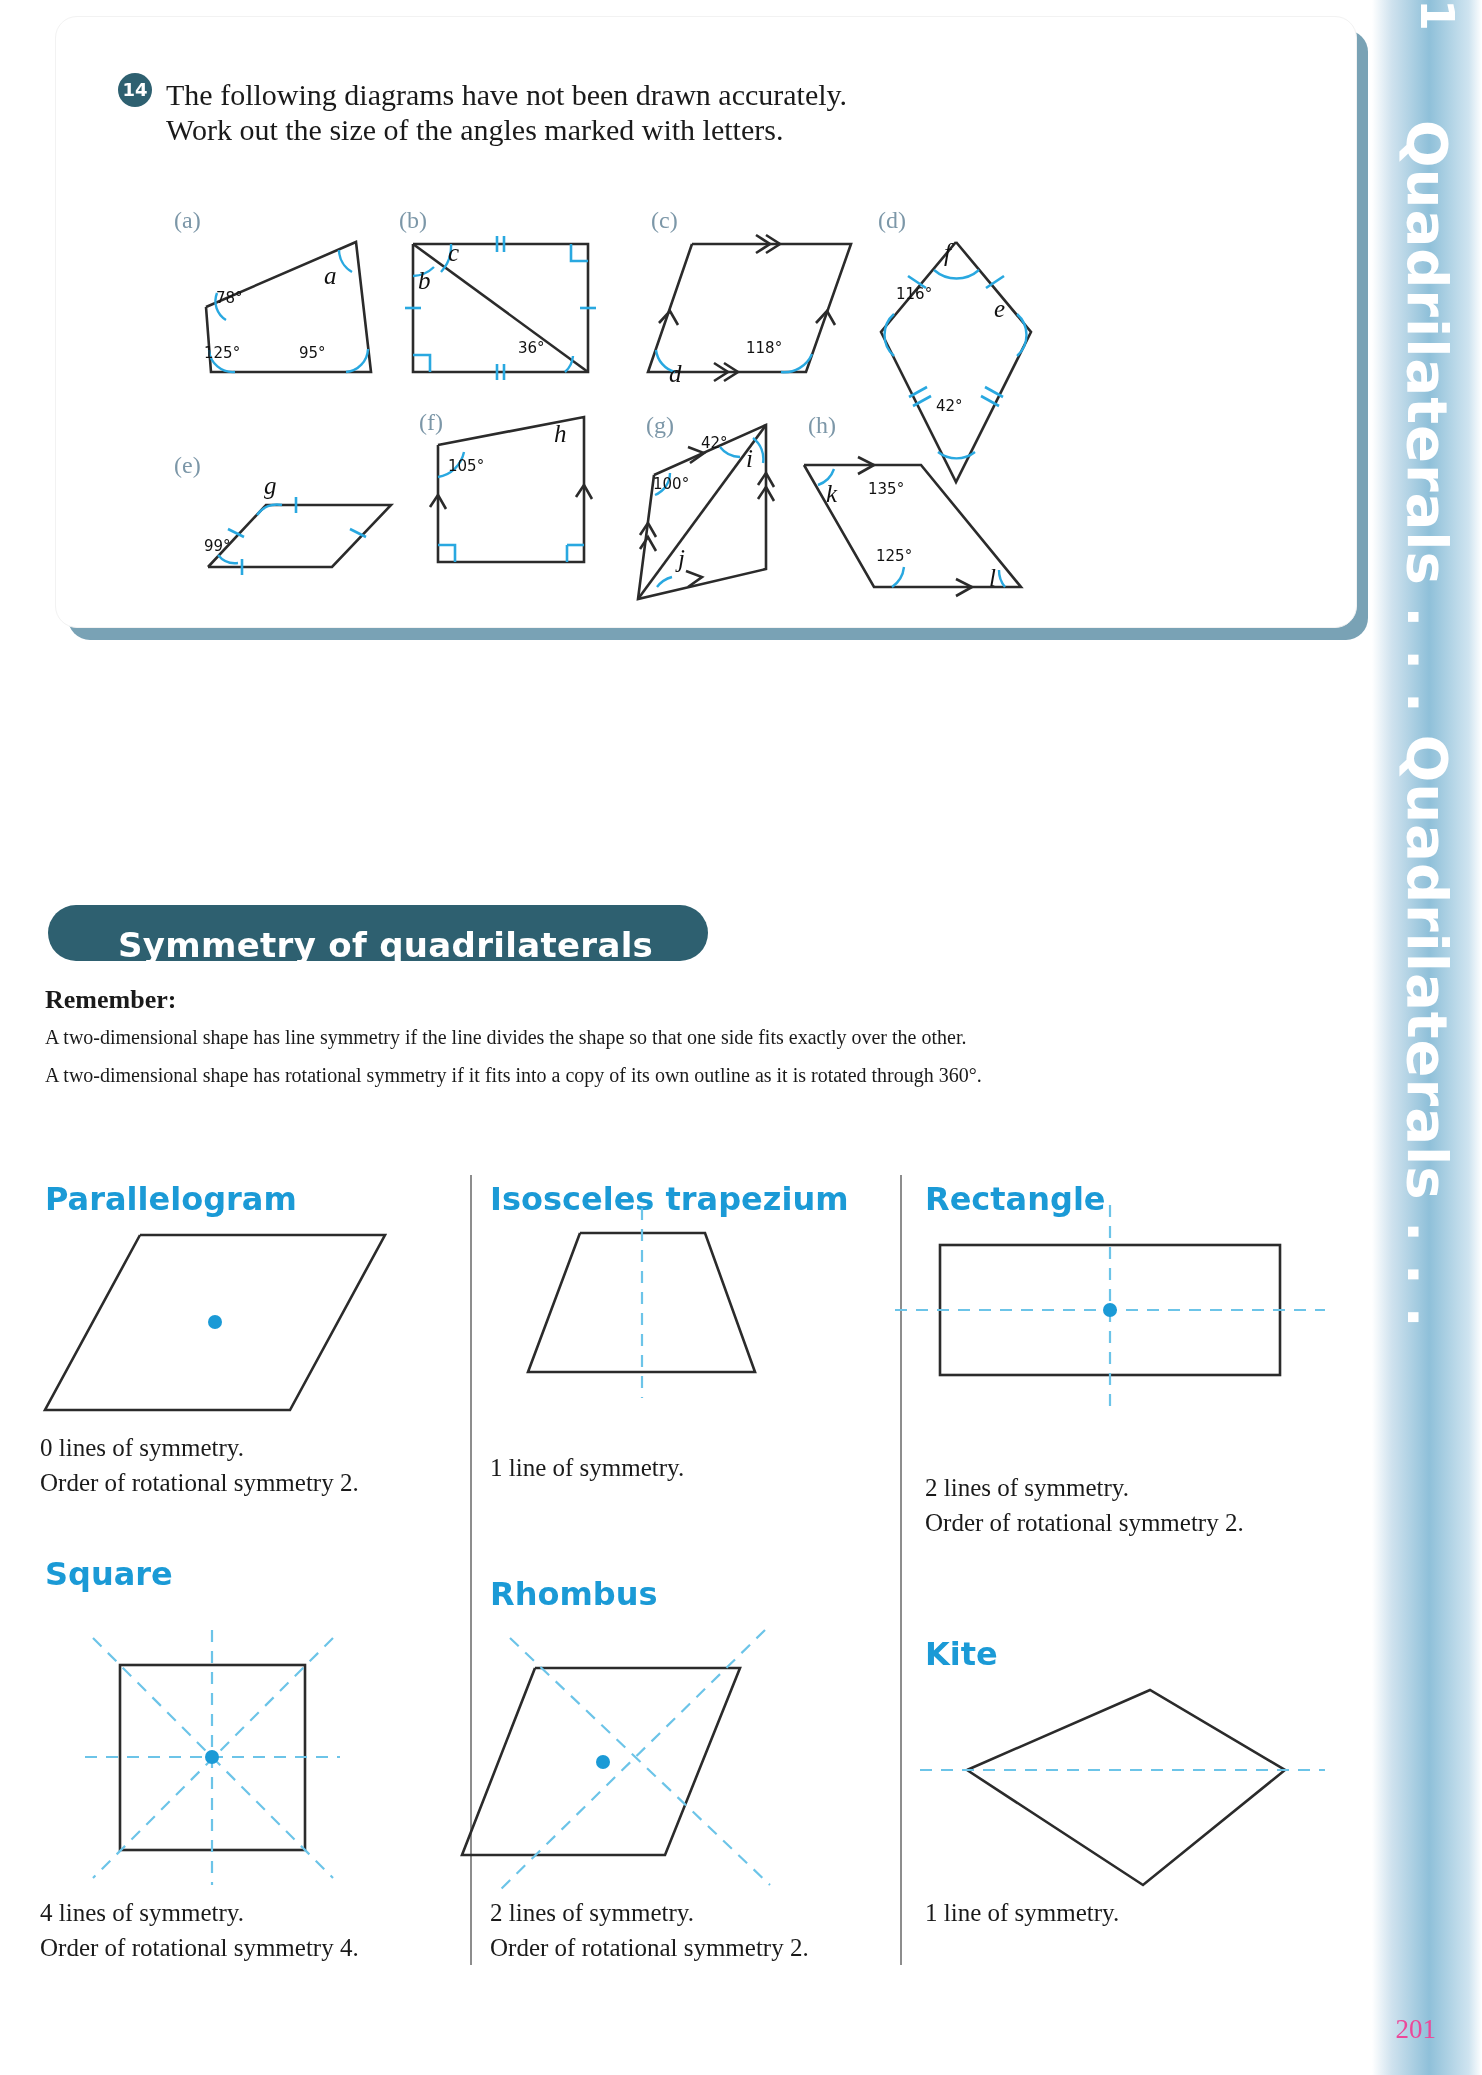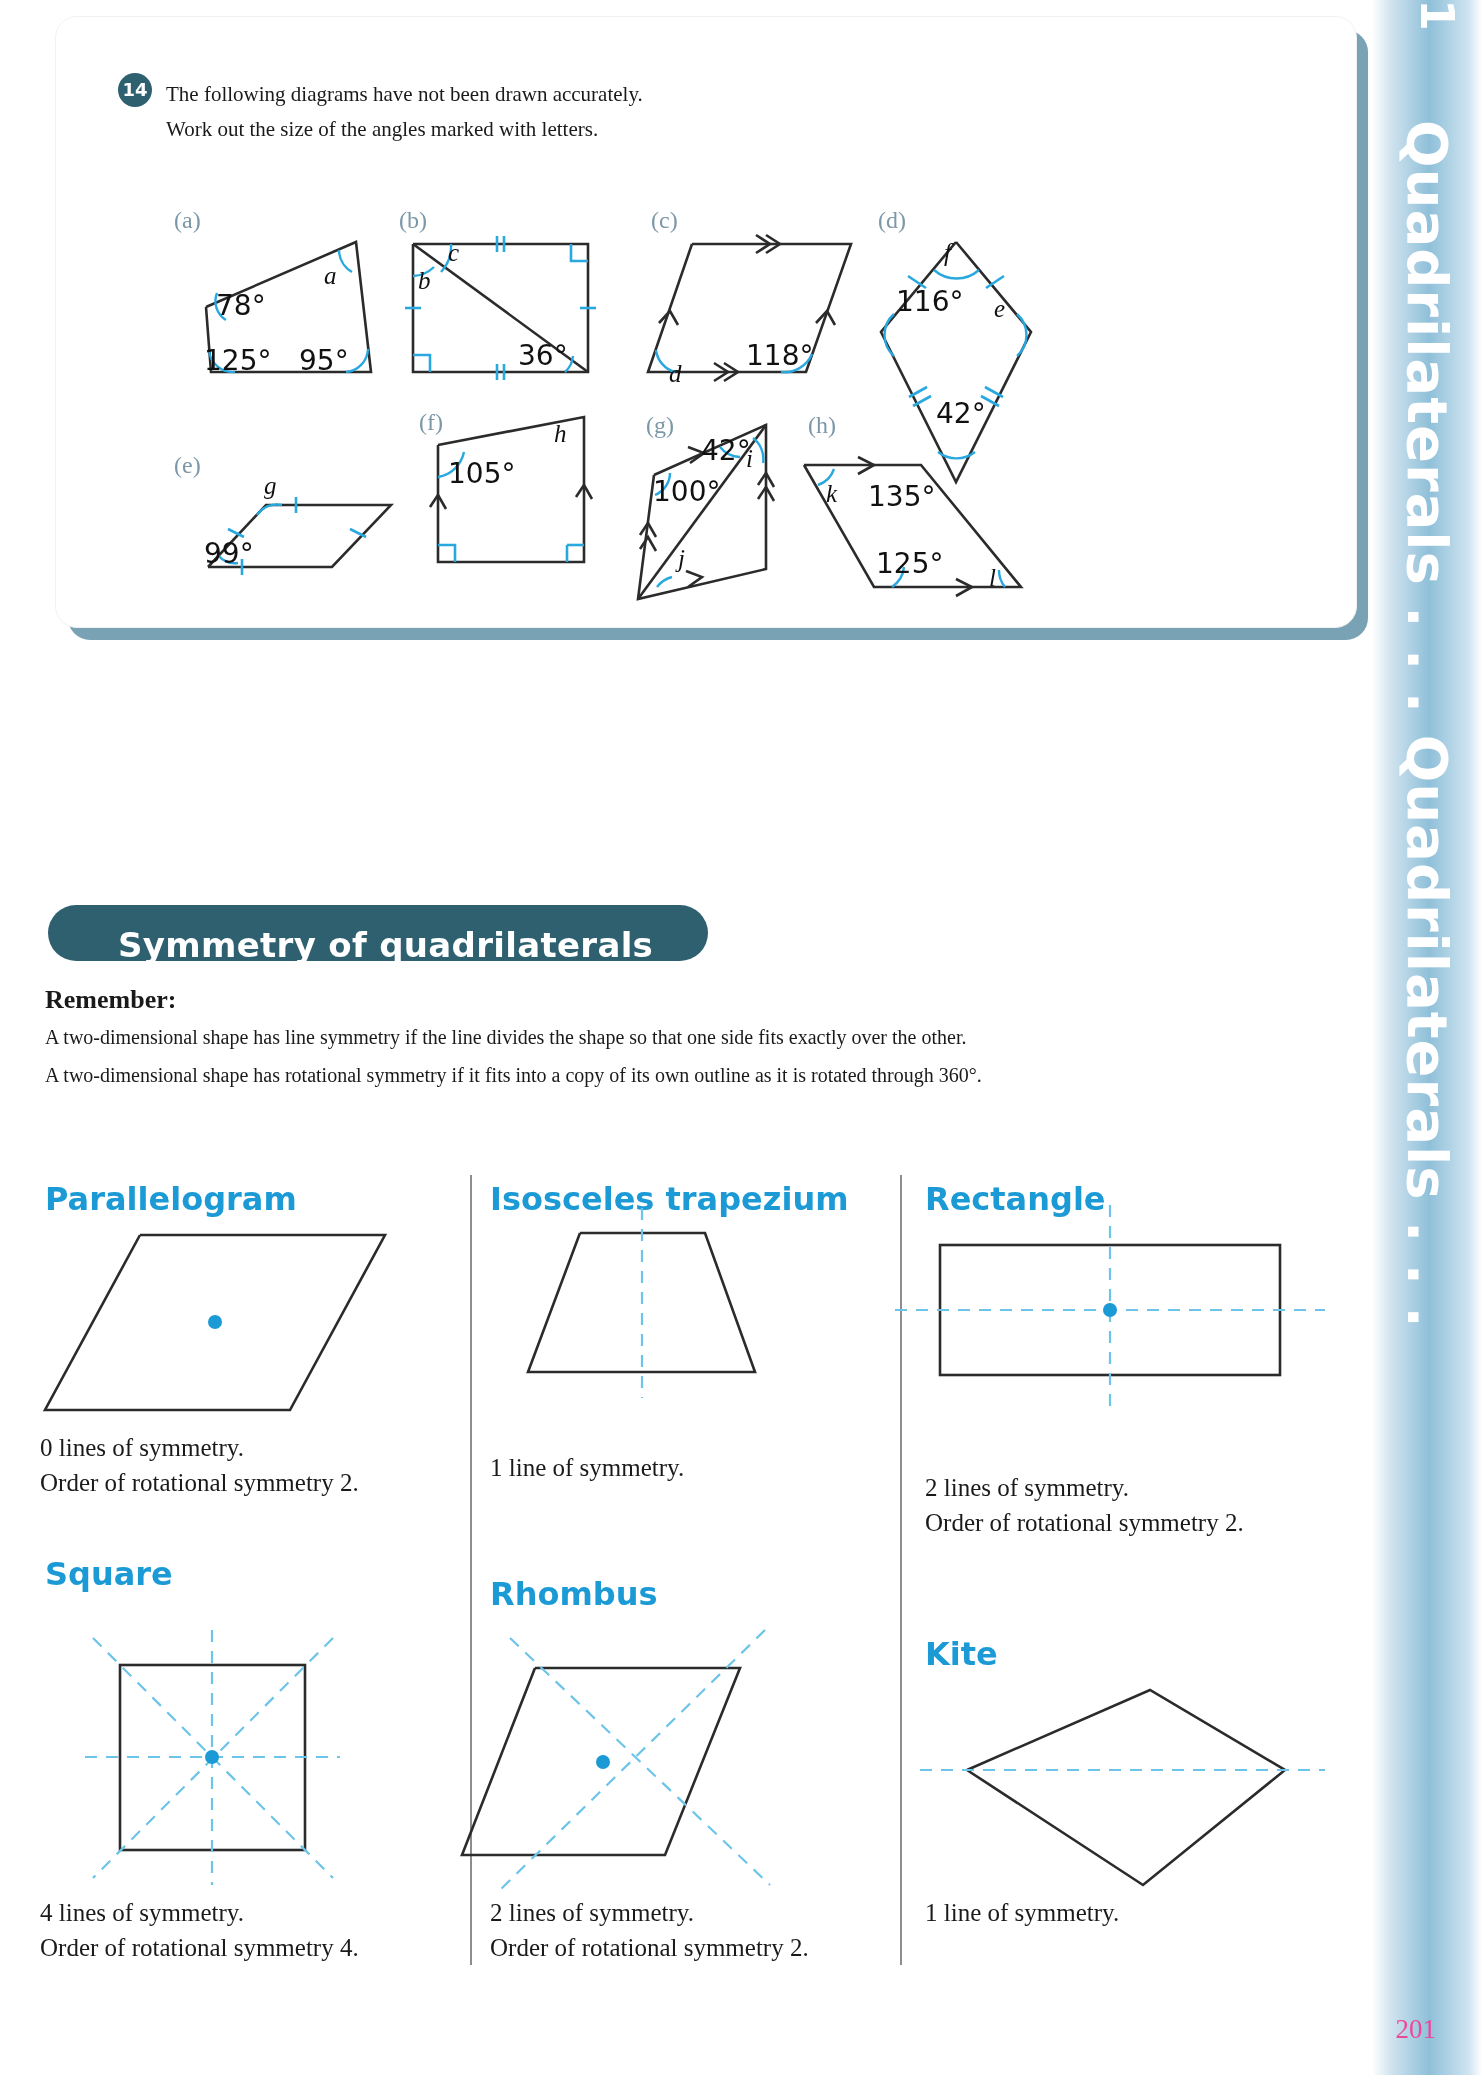--- a/index.html
+++ b/index.html
@@ -72,34 +72,34 @@
     color: #fff;
     font-family: "DejaVu Sans", sans-serif;
     font-size: 18px;
     font-weight: 700;
     text-align: center;
     line-height: 34px;
   }
   .q-text {
     position: absolute;
     left: 110px; top: 60px;
-    font-size: 21px;
+    font-size: 30px;
     line-height: 35px;
     white-space: pre-line;
   }
 
   .sub-label {
     position: absolute;
     font-size: 24px;
     color: #7c97a8;
   }
 
   .ang-label {
     position: absolute;
-    font-size: 28px;
+    font-size: 15px;
     font-family: "DejaVu Sans", sans-serif;
     color: #111;
     white-space: nowrap;
   }
   .var-label {
     position: absolute;
     font-size: 25px;
     font-style: italic;
     font-family: "Liberation Serif", serif;
     color: #111;

